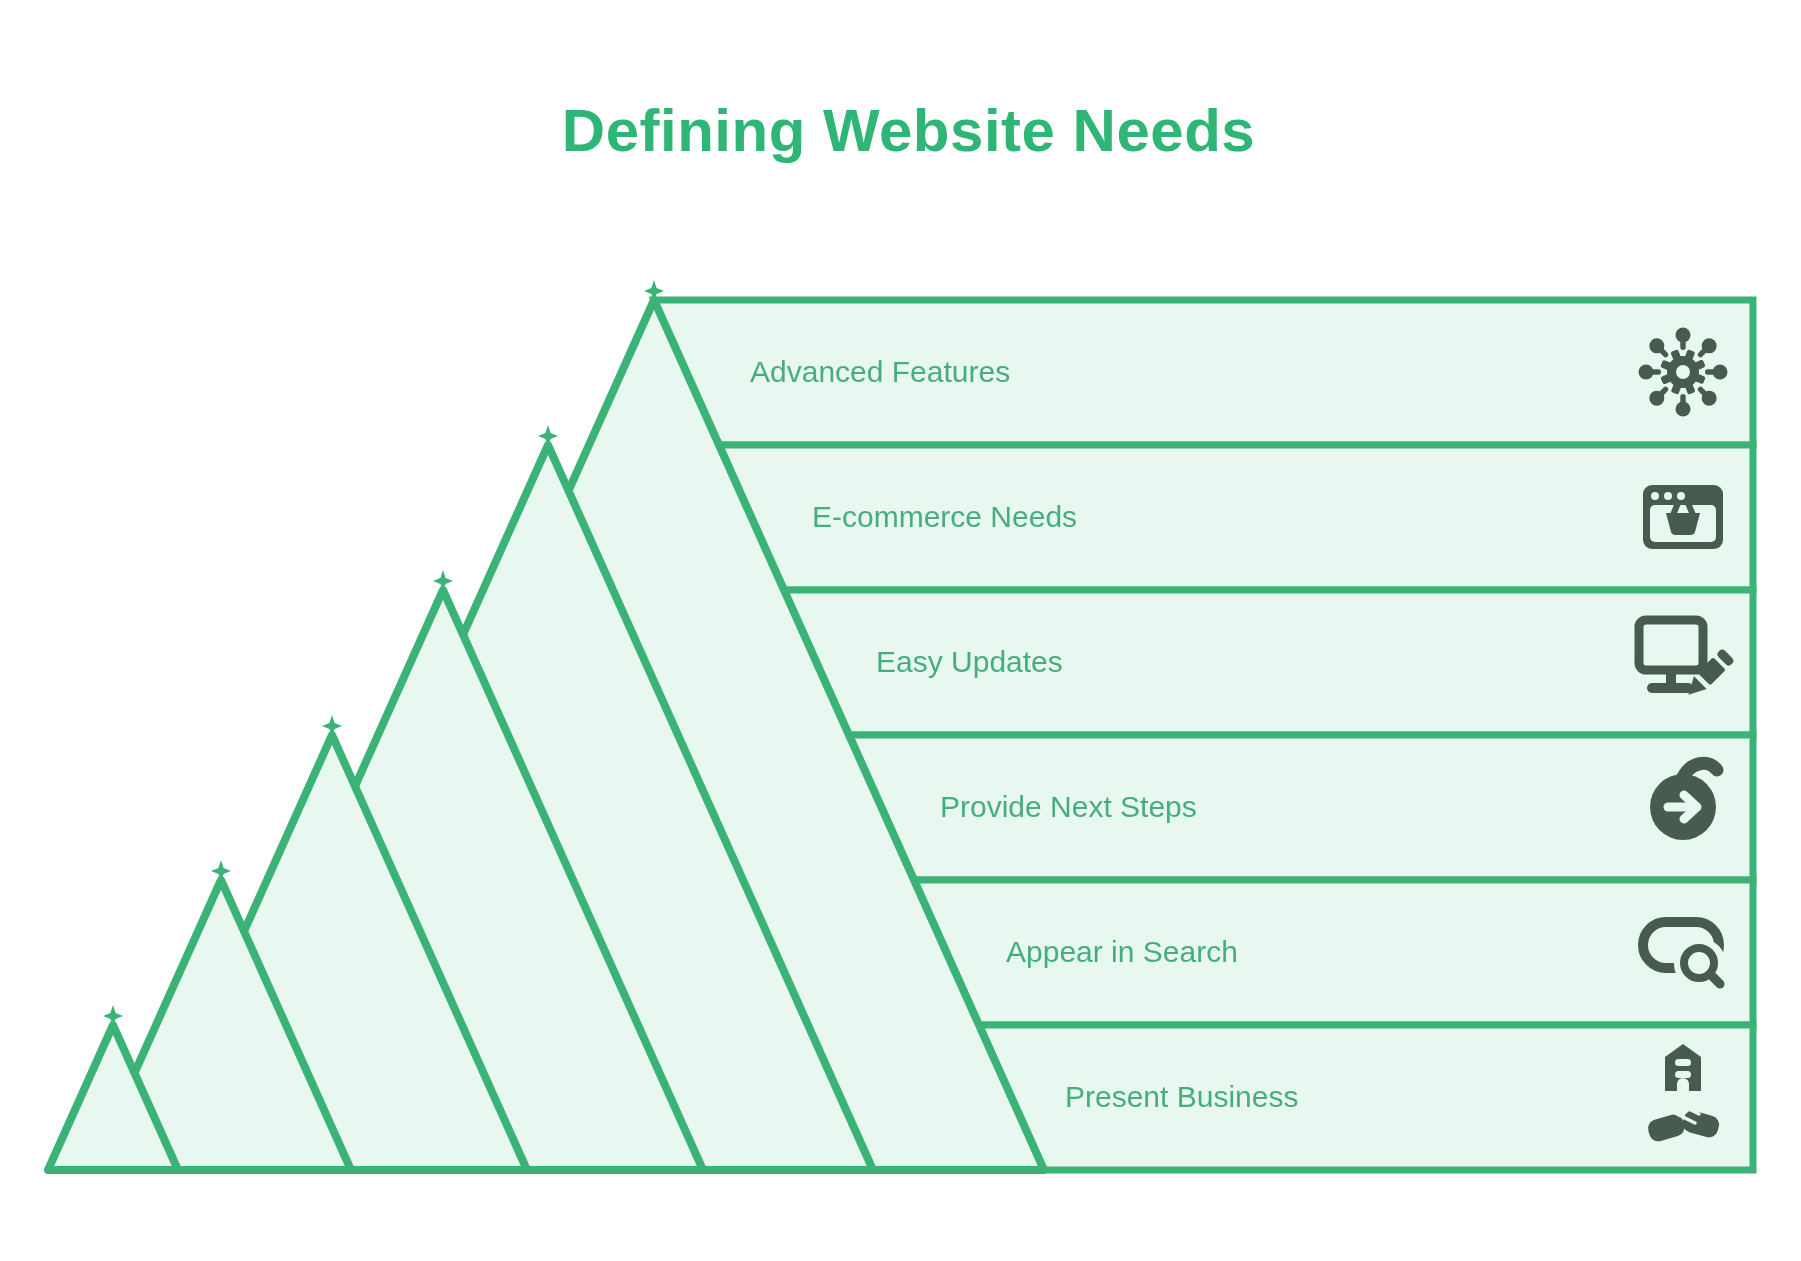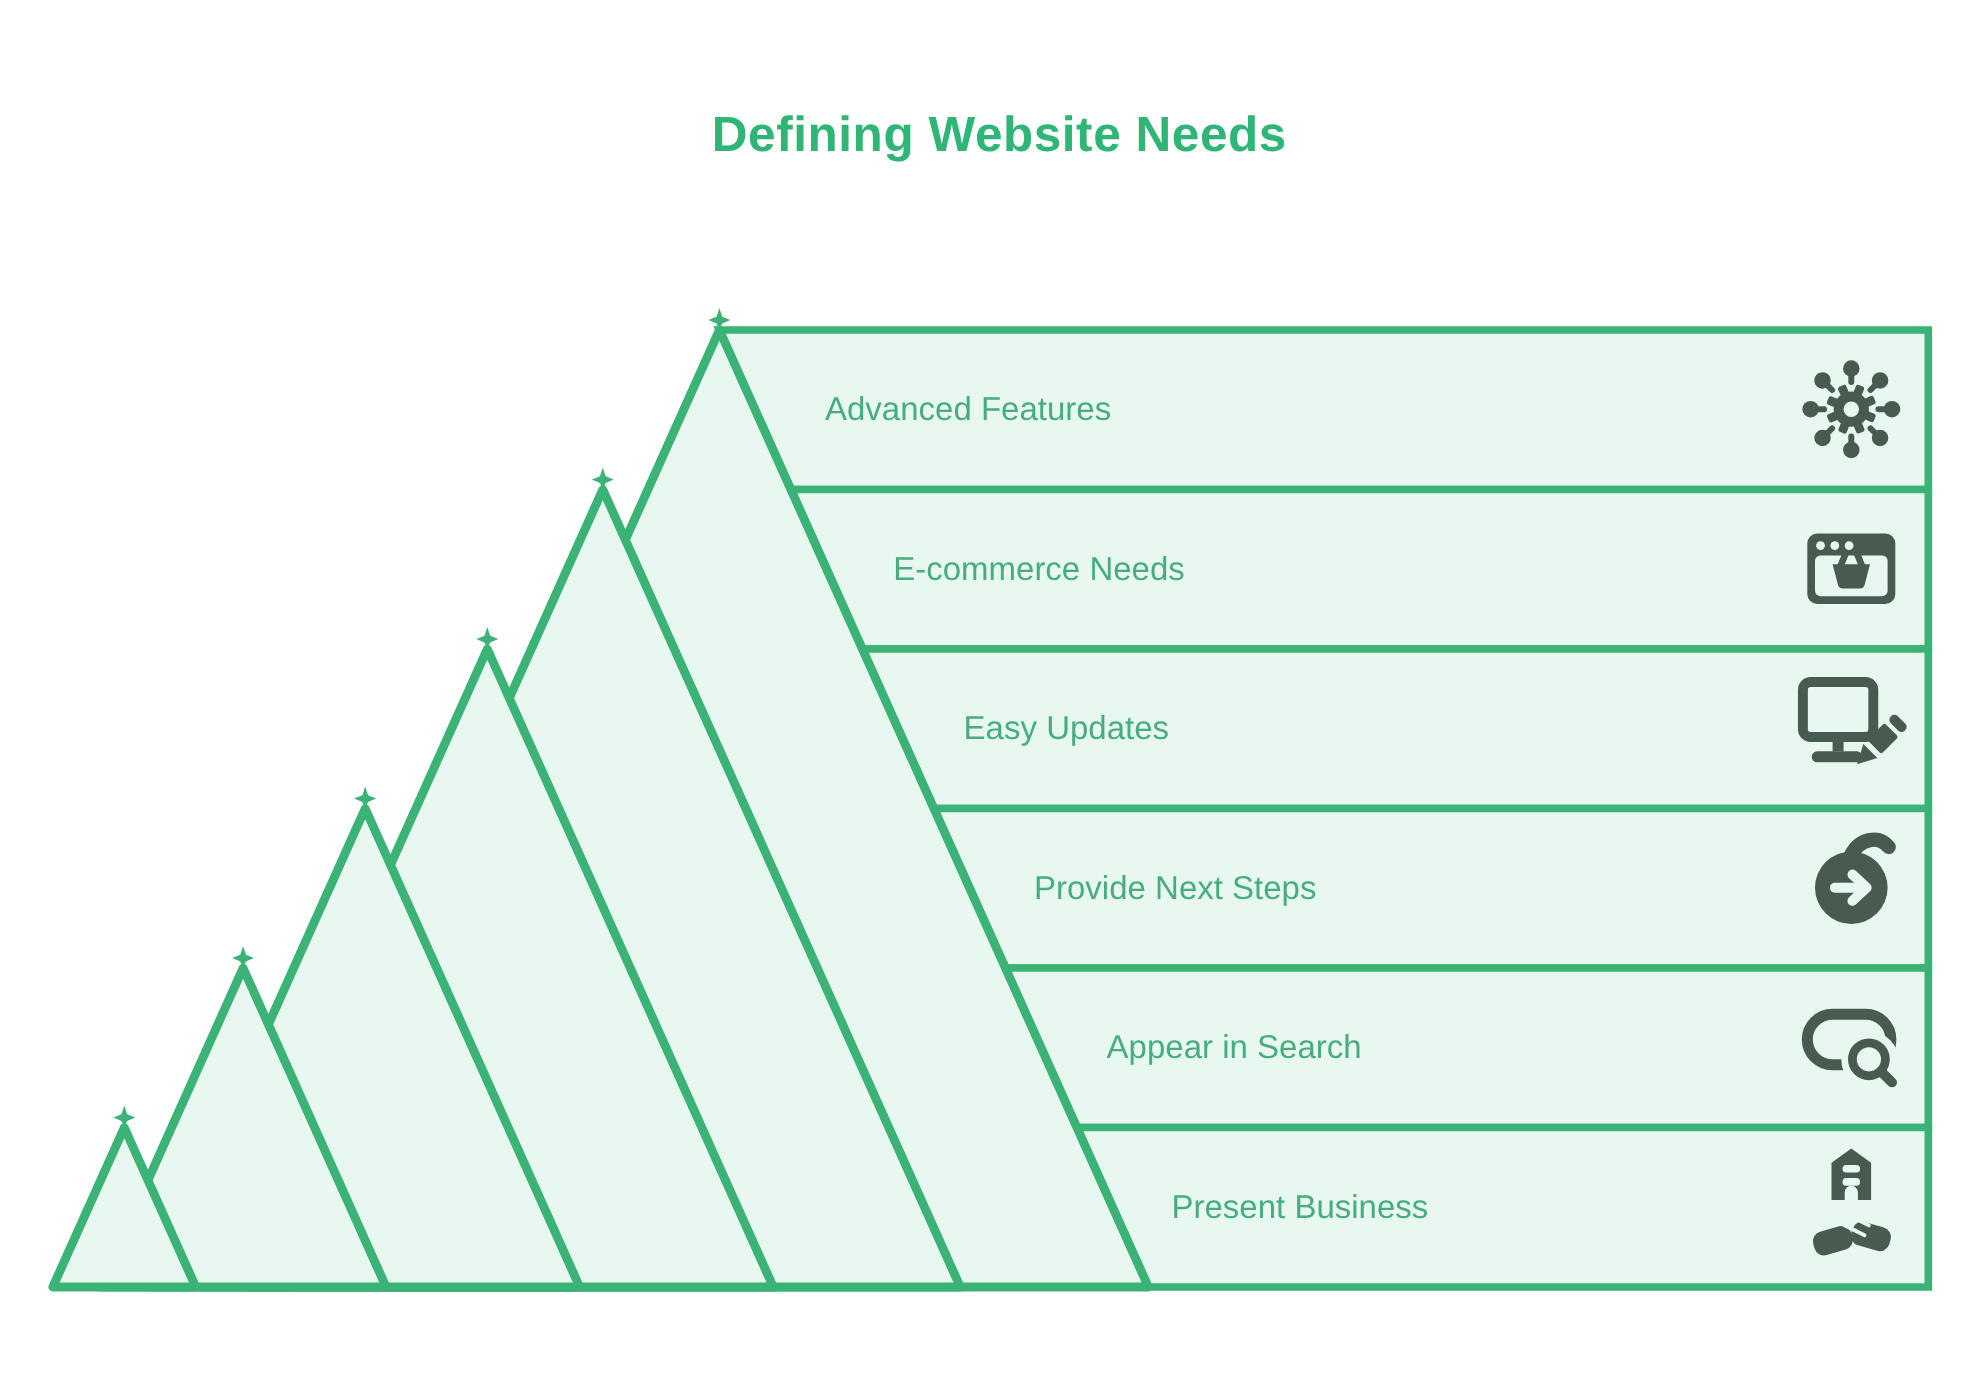--- a/index.html
+++ b/index.html
@@ -1,19 +1,19 @@
 <!DOCTYPE html>
 <html style="--accent-green: #3bb377; --fill-mint: #e8f8f0; --title-green: #2fb575; --label-green: #46ae7e; --icon-dark: #475b51;"><head>
 <meta charset="utf-8">
 <style>
   html,body{margin:0;padding:0;background:#ffffff;overflow:hidden;}
   #canvas{position:relative;width:1801px;height:1261px;background:#ffffff;
           font-family:"Liberation Sans", sans-serif;}
   #title{position:absolute;top:96px;left:0;right:0;margin:0;text-align:center;
-         font-size:45px;font-weight:700;letter-spacing:.5px;color:var(--title-green,#2fb575);padding-left:16px;}
+         font-size:60px;font-weight:700;letter-spacing:.5px;color:var(--title-green,#2fb575);padding-left:16px;}
   svg{position:absolute;top:0;left:0;}
   .band{fill:var(--fill-mint,#e8f8f0);stroke:var(--accent-green,#3bb377);stroke-width:7;stroke-linejoin:miter;}
   .tri{fill:var(--fill-mint,#e8f8f0);stroke:var(--accent-green,#3bb377);stroke-width:8;stroke-linejoin:round;}
   .spark{fill:var(--accent-green,#3bb377);}
   .rowlabel{fill:var(--label-green,#46ae7e);font-size:30px;font-family:"Liberation Sans",sans-serif;}
   .ico{fill:var(--icon-dark,#475b51);}
   .ico-s{stroke:var(--icon-dark,#475b51);fill:none;stroke-linecap:round;}
   .mint{fill:var(--fill-mint,#e8f8f0);}
   .mint-s{stroke:var(--fill-mint,#e8f8f0);fill:none;stroke-linecap:round;}
 </style>

